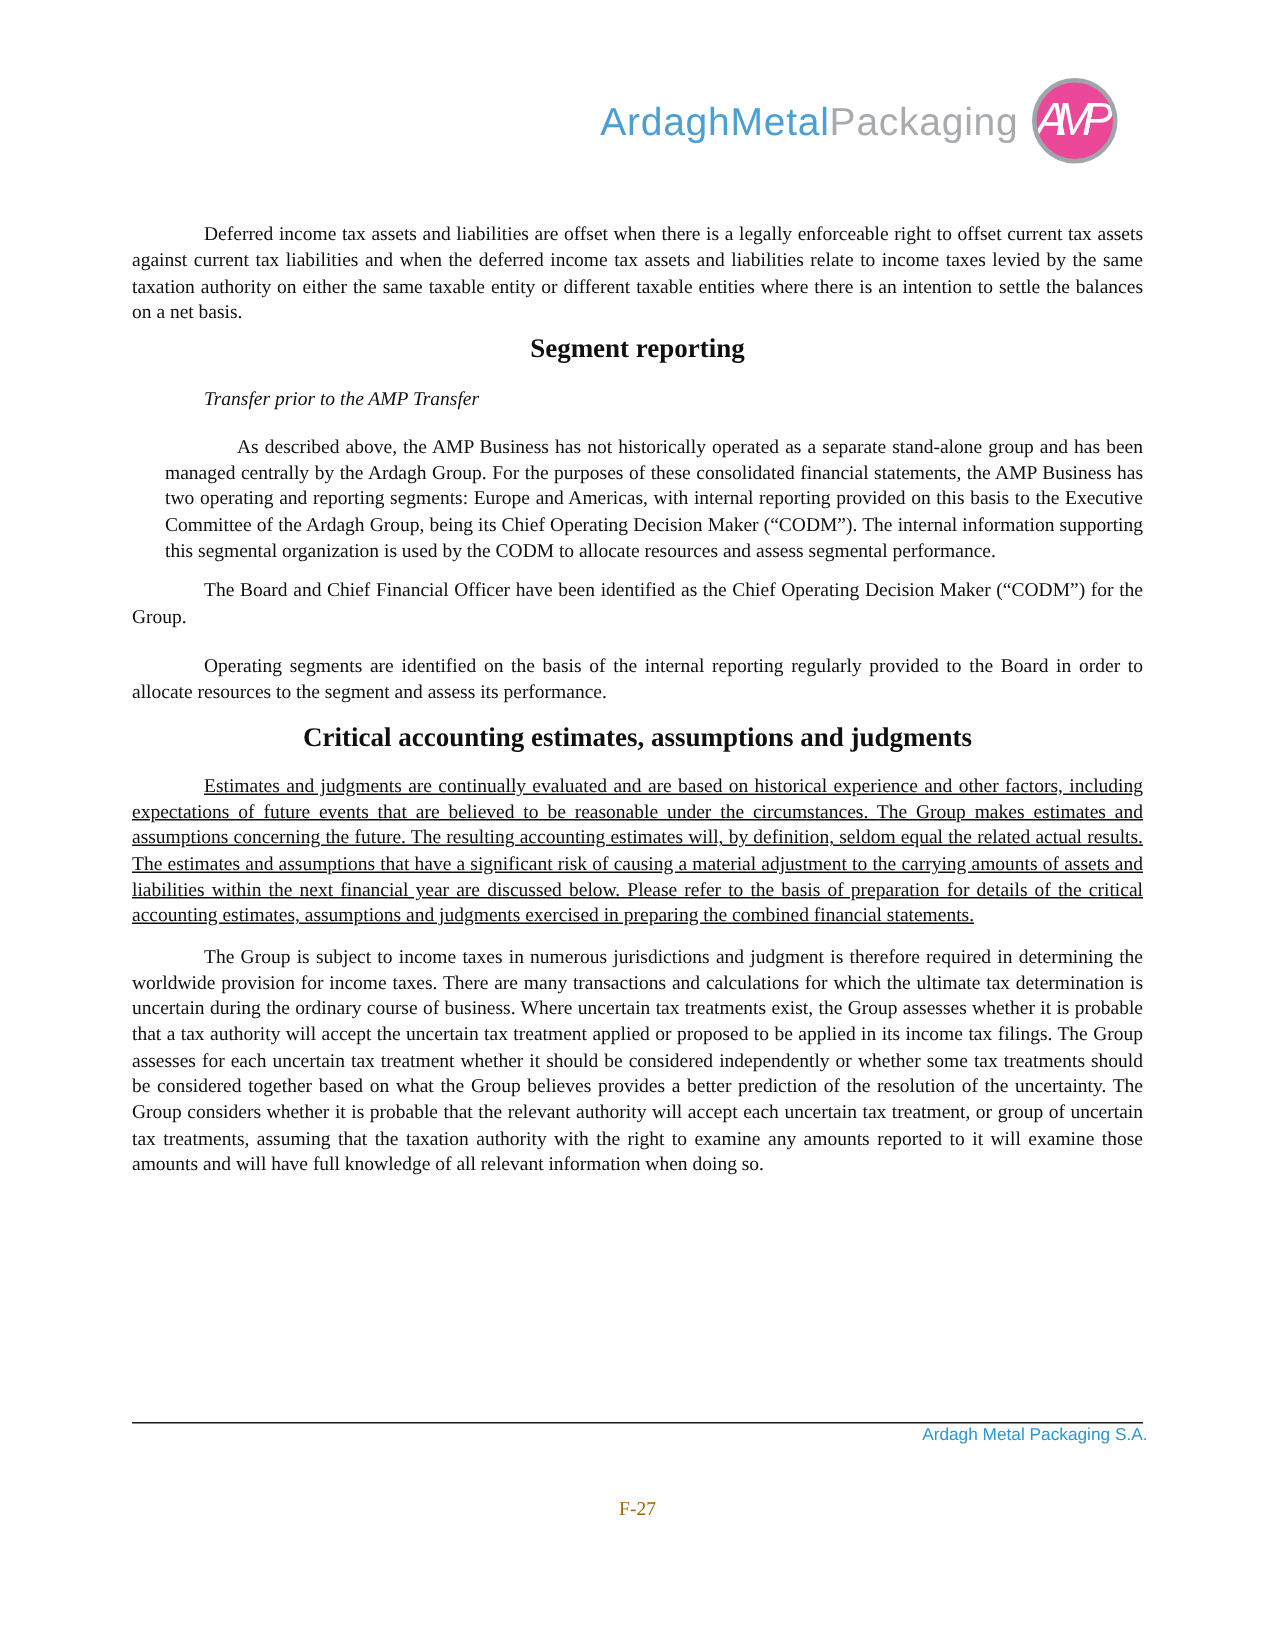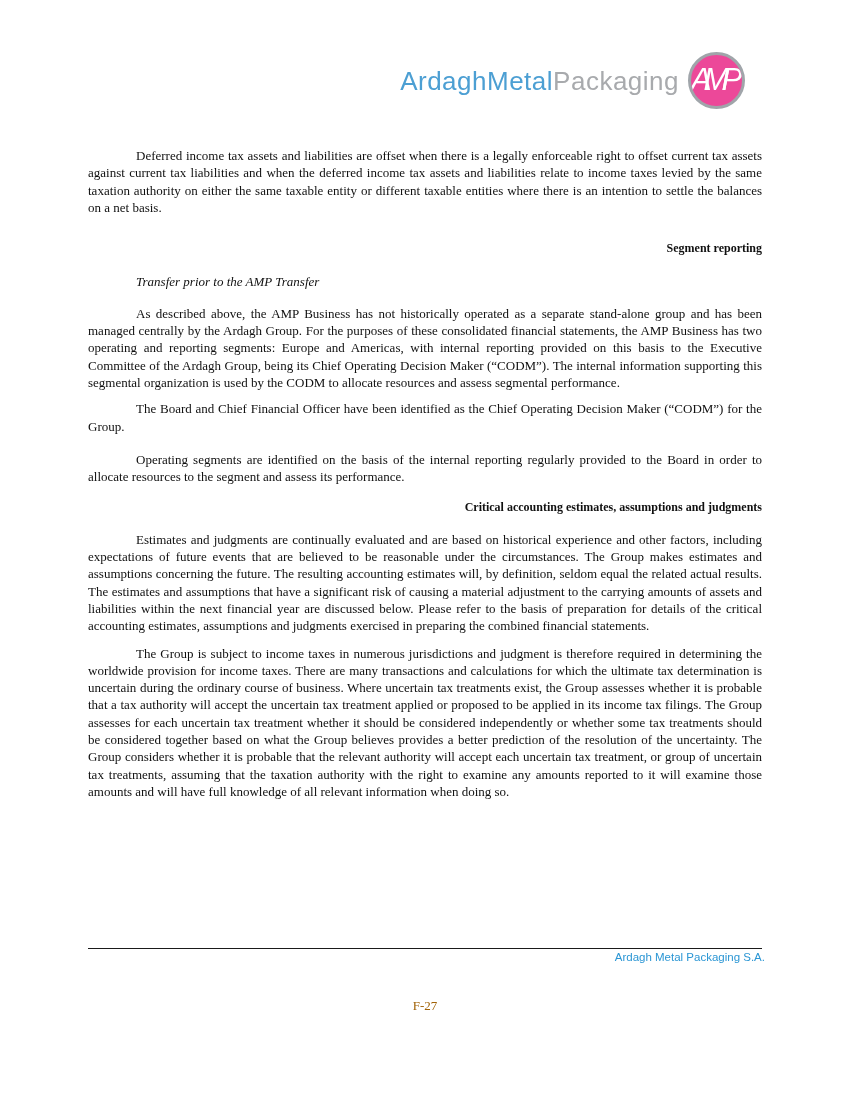--- a/index.html
+++ b/index.html
@@ -64,34 +64,34 @@
     left: 88px;
     top: 147px;
     width: 674px;
     font-size: 13px;
     line-height: 17.3px;
     text-align: justify;
   }
   .para { text-indent: 48px; }
   .heading-bold {
     font-weight: bold;
-    font-size: 12px;
-    text-align: right;
+    font-size: 18px;
+    text-align: center;
   }
   .subheading-italic {
     font-style: italic;
     padding-left: 48px;
     text-align: left;
   }
   .list-line { text-align: left; }
   .list-line .marker { display: inline-block; width: 24px; }
 
-  .mb9  { margin-bottom: 9px; }
-  .mb10 { margin-bottom: 10px; }
-  .mb12 { margin-bottom: 24px; }
+  .mb9  { margin-bottom: 9px; margin-left: 22px; }
+  .mb10 { margin-bottom: 10px; text-decoration: underline; }
+  .mb12 { margin-bottom: 8px; }
   .mb13 { margin-bottom: 13px; }
   .mb14 { margin-bottom: 14px; }
   .mb16 { margin-bottom: 16px; }
 
   
   .footer-rule {
     position: absolute;
     left: 88px;
     top: 948px;
     width: 674px;

